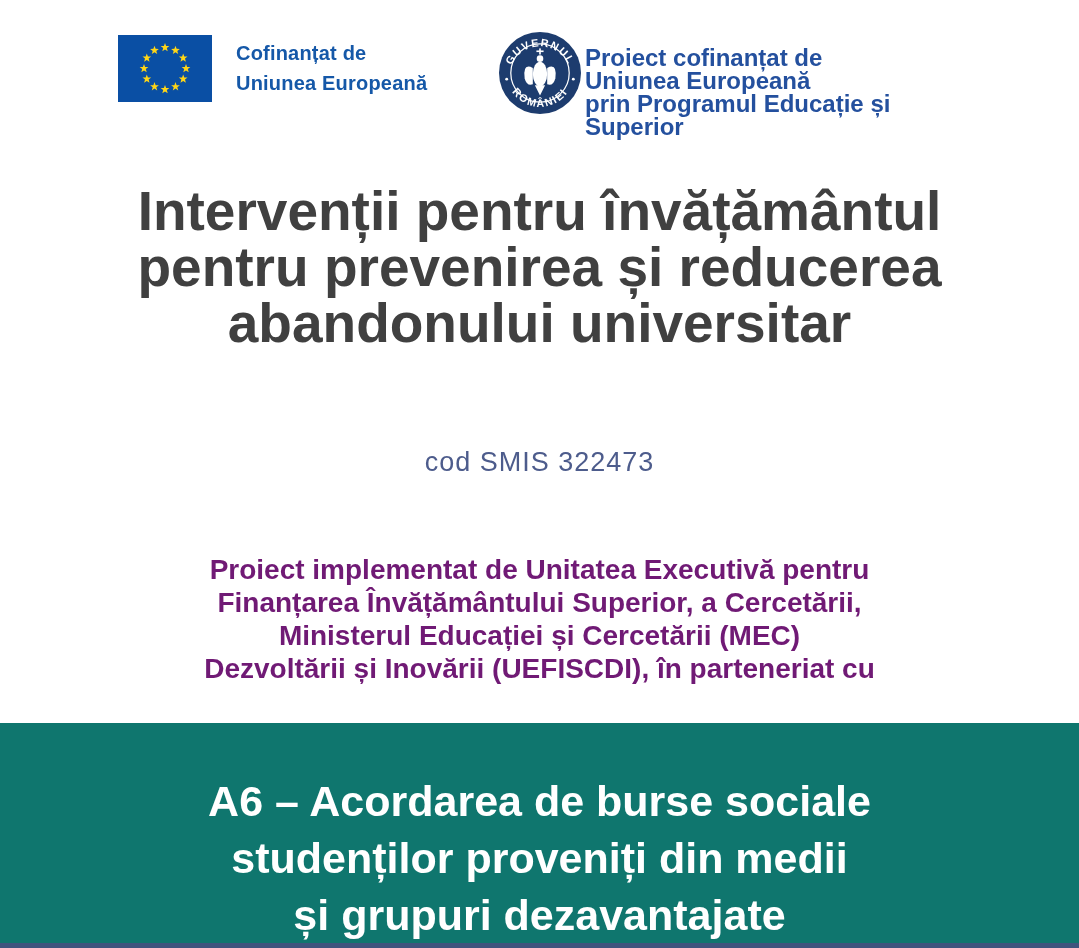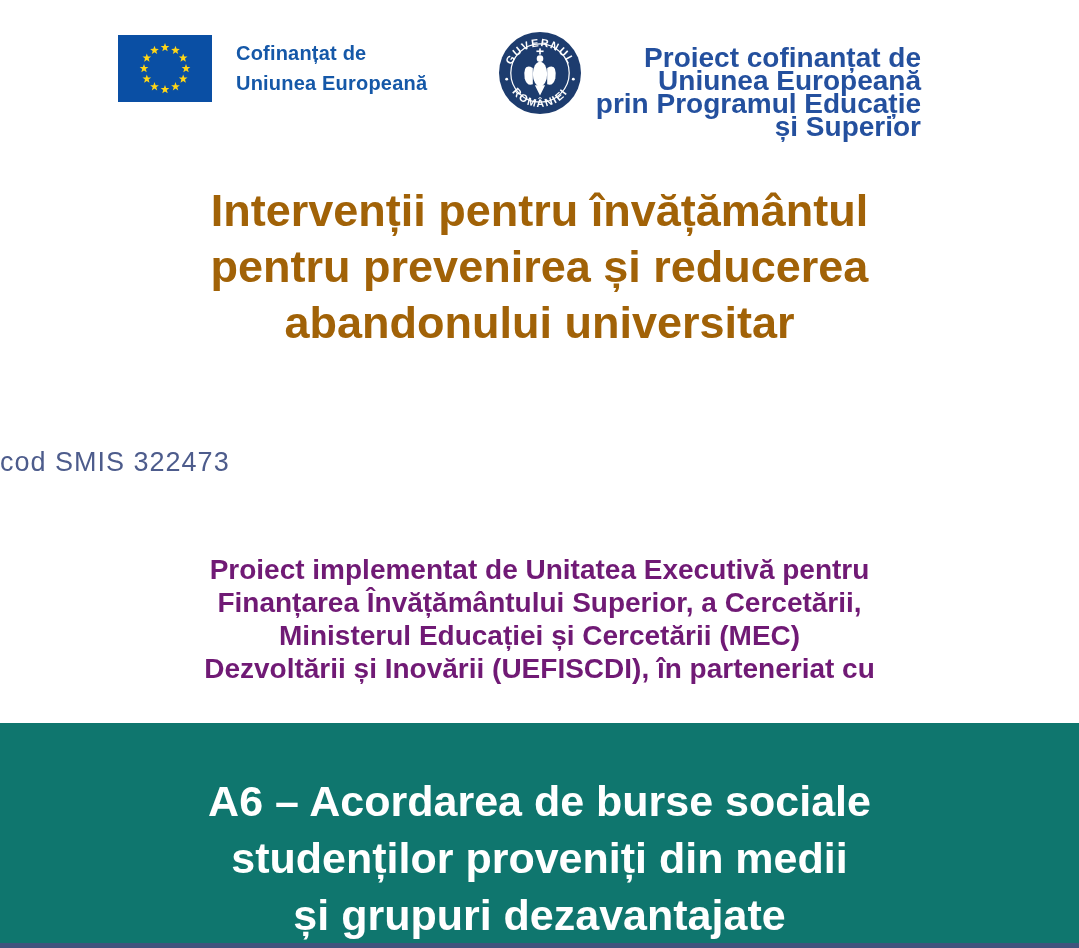--- a/index.html
+++ b/index.html
@@ -14,37 +14,37 @@
   
   .eu-flag{position:absolute;left:118px;top:35px;width:94px;height:67px;}
   .eu-label{
     position:absolute;left:236px;top:38px;
     font-size:20px;font-weight:bold;line-height:30px;
     color:#1558a8;letter-spacing:0.2px;
   }
   .gov-seal{position:absolute;left:499px;top:32px;width:82px;height:82px;}
   .gov-label{
     position:absolute;left:585px;top:46px;width:336px;
-    text-align:right;
-    font-size:28px;font-weight:bold;line-height:23px;
+    text-align:left;
+    font-size:24px;font-weight:bold;line-height:23px;
     color:#24509e;
   }
 
   
   .title{
     position:absolute;left:0;right:0;top:183px;
     text-align:center;
-    font-size:45px;font-weight:bold;line-height:56px;
-    color:#a16207;
+    font-size:55px;font-weight:bold;line-height:56px;
+    color:#404040;
   }
 
   
   .smis{
     position:absolute;left:0;right:0;top:447px;
-    text-align:left;
+    text-align:center;
     font-size:27px;font-weight:400;letter-spacing:1px;
     color:#4d5c8c;
   }
 
   
   .implementer{
     position:absolute;left:0;right:0;top:553px;
     text-align:center;
     font-size:28px;font-weight:bold;line-height:33px;
     color:#701a75;

